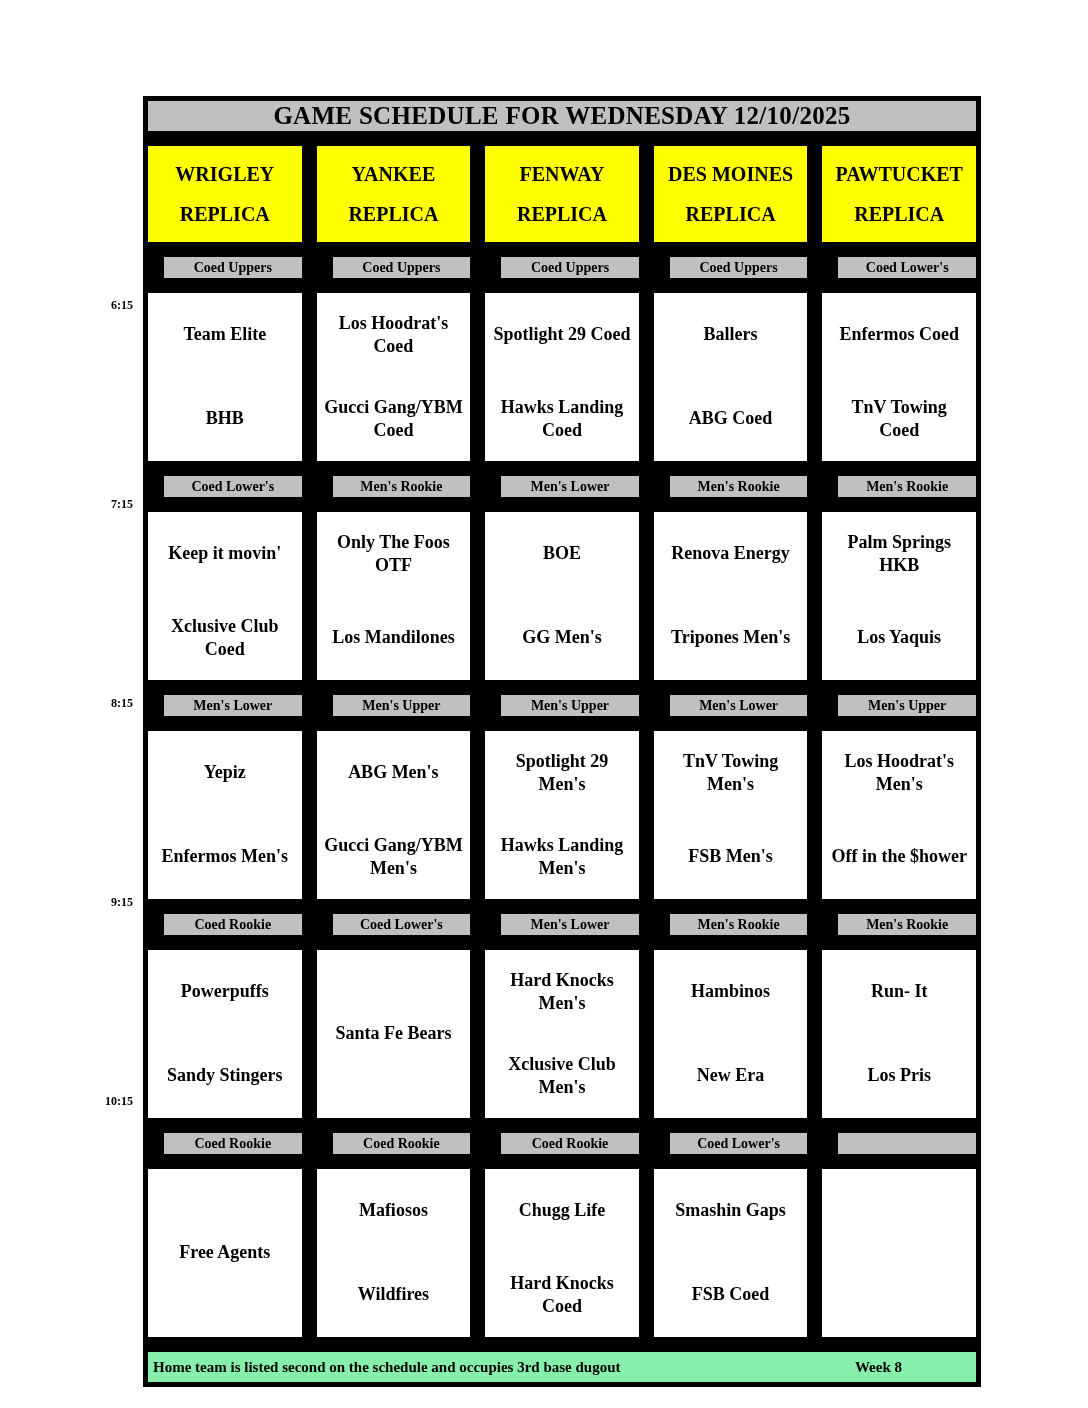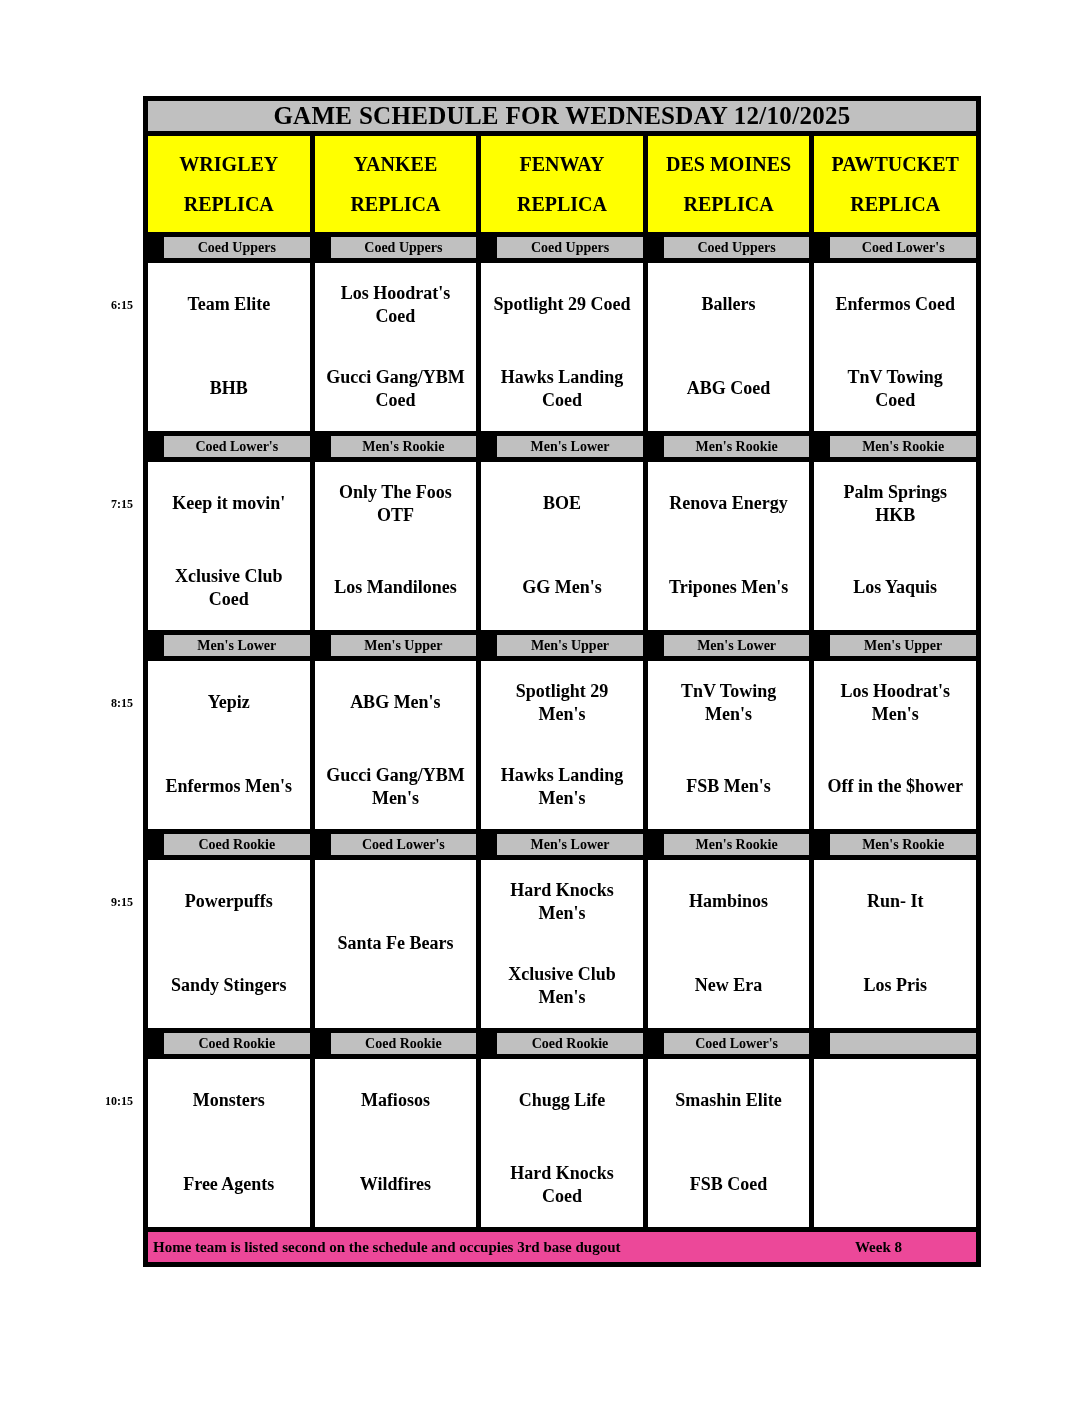--- a/index.html
+++ b/index.html
@@ -12,21 +12,21 @@
     position:relative;
     -webkit-font-smoothing:antialiased;
   }
 
   .schedule {
     position:absolute; left:143px; top:96px; width:838px;
     background:#000;
     display:grid;
     grid-template-columns:repeat(5, 1fr);
     grid-template-rows:30px 96px repeat(5, 21px 168px) 30px;
-    gap:5px;
+    gap:15px;
     padding:5px;
     box-sizing:border-box;
   }
 
   .title-cell {
     grid-column:1 / -1;
     background:#c0c0c0;
     display:flex; align-items:center; justify-content:center;
     font-size:25px; letter-spacing:.3px;
     white-space:nowrap;
@@ -55,21 +55,21 @@
     flex:1;
     display:flex; align-items:center; justify-content:center;
     text-align:center;
     font-size:18px; line-height:1.3;
     white-space:pre-line;
     padding:0 1px;
   }
 
   .footer-cell {
     grid-column:1 / -1;
-    background:#ec4899;
+    background:#86efac;
     display:flex; align-items:center;
     font-size:15px;
   }
   .footer-note { padding-left:5px; }
   .footer-week { margin-left:auto; padding-right:74px; }
 
   .time-rail { position:absolute; left:0; top:0; width:133px; height:100%; }
   .time-label {
     position:absolute; left:0; width:133px;
     text-align:right;
@@ -238,34 +238,33 @@
     <div class="team">Los Pris</div>
   </div>
 
   <div class="division">Coed Rookie</div>
   <div class="division">Coed Rookie</div>
   <div class="division">Coed Rookie</div>
   <div class="division">Coed Lower's</div>
   <div class="division"></div>
 
   <div class="game">
-    <div class="team">Monsters</div>
     <div class="team">Free Agents</div>
   </div>
   <div class="game">
     <div class="team">Mafiosos</div>
     <div class="team">Wildfires</div>
   </div>
   <div class="game">
     <div class="team">Chugg Life</div>
     <div class="team">Hard Knocks
 Coed</div>
   </div>
   <div class="game">
-    <div class="team">Smashin Elite</div>
+    <div class="team">Smashin Gaps</div>
     <div class="team">FSB Coed</div>
   </div>
   <div class="game">
     <div class="team"></div>
     <div class="team"></div>
   </div>
 
   <div class="footer-cell">
     <span class="footer-note">Home team is listed second on the schedule and occupies 3rd base dugout</span>
     <span class="footer-week">Week 8</span>

